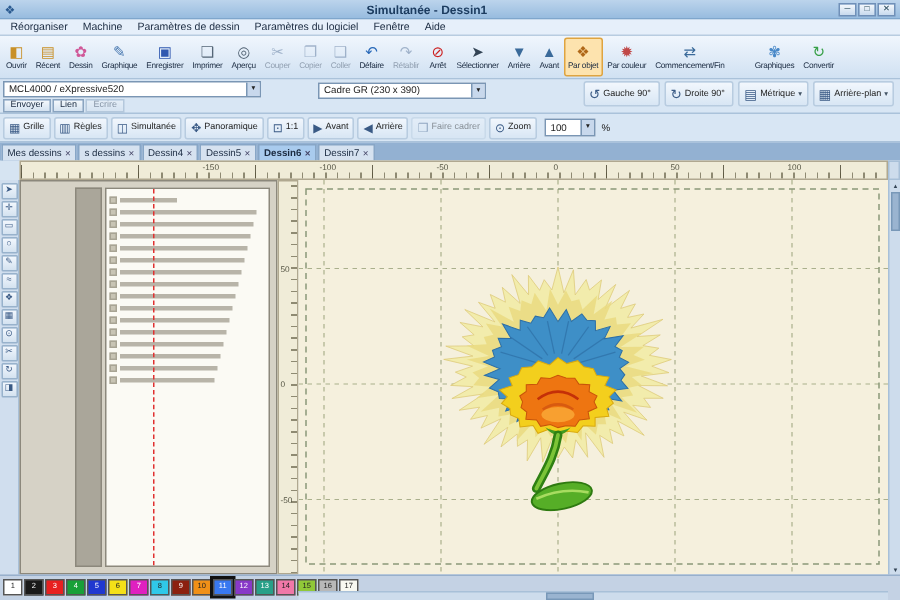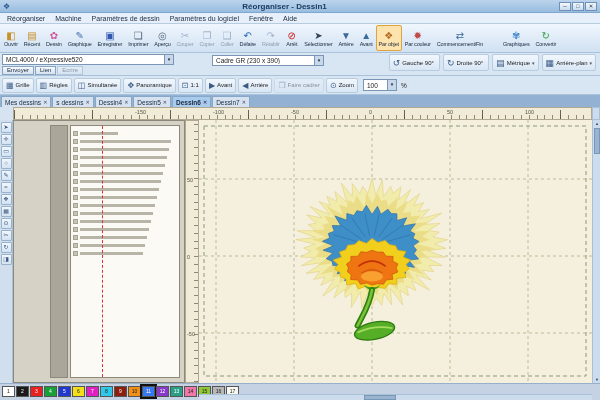--- a/index.html
+++ b/index.html
@@ -99,21 +99,21 @@
 .hscroll{position:absolute;left:199px;top:394px;width:393px;height:6px;background:#cddcec;border-top:1px solid #a8c0d8}
 .hthumb{position:absolute;left:165px;top:0px;width:32px;height:5px;background:#9ab4d0;border:1px solid #7898b8}
 </style>
 </head>
 <body>
 
 <div class="app">
 
   <div class="titlebar">
     <span class="appicon">❖</span>
-    <span class="title">Réorganiser - Dessin1</span>
+    <span class="title">Simultanée - Dessin1</span>
     <span class="wctrl">
       <span class="wbtn">─</span>
       <span class="wbtn">□</span>
       <span class="wbtn">✕</span>
     </span>
   </div>
 
   <div class="menubar">
 
   <span class="menu-item">Réorganiser</span>

